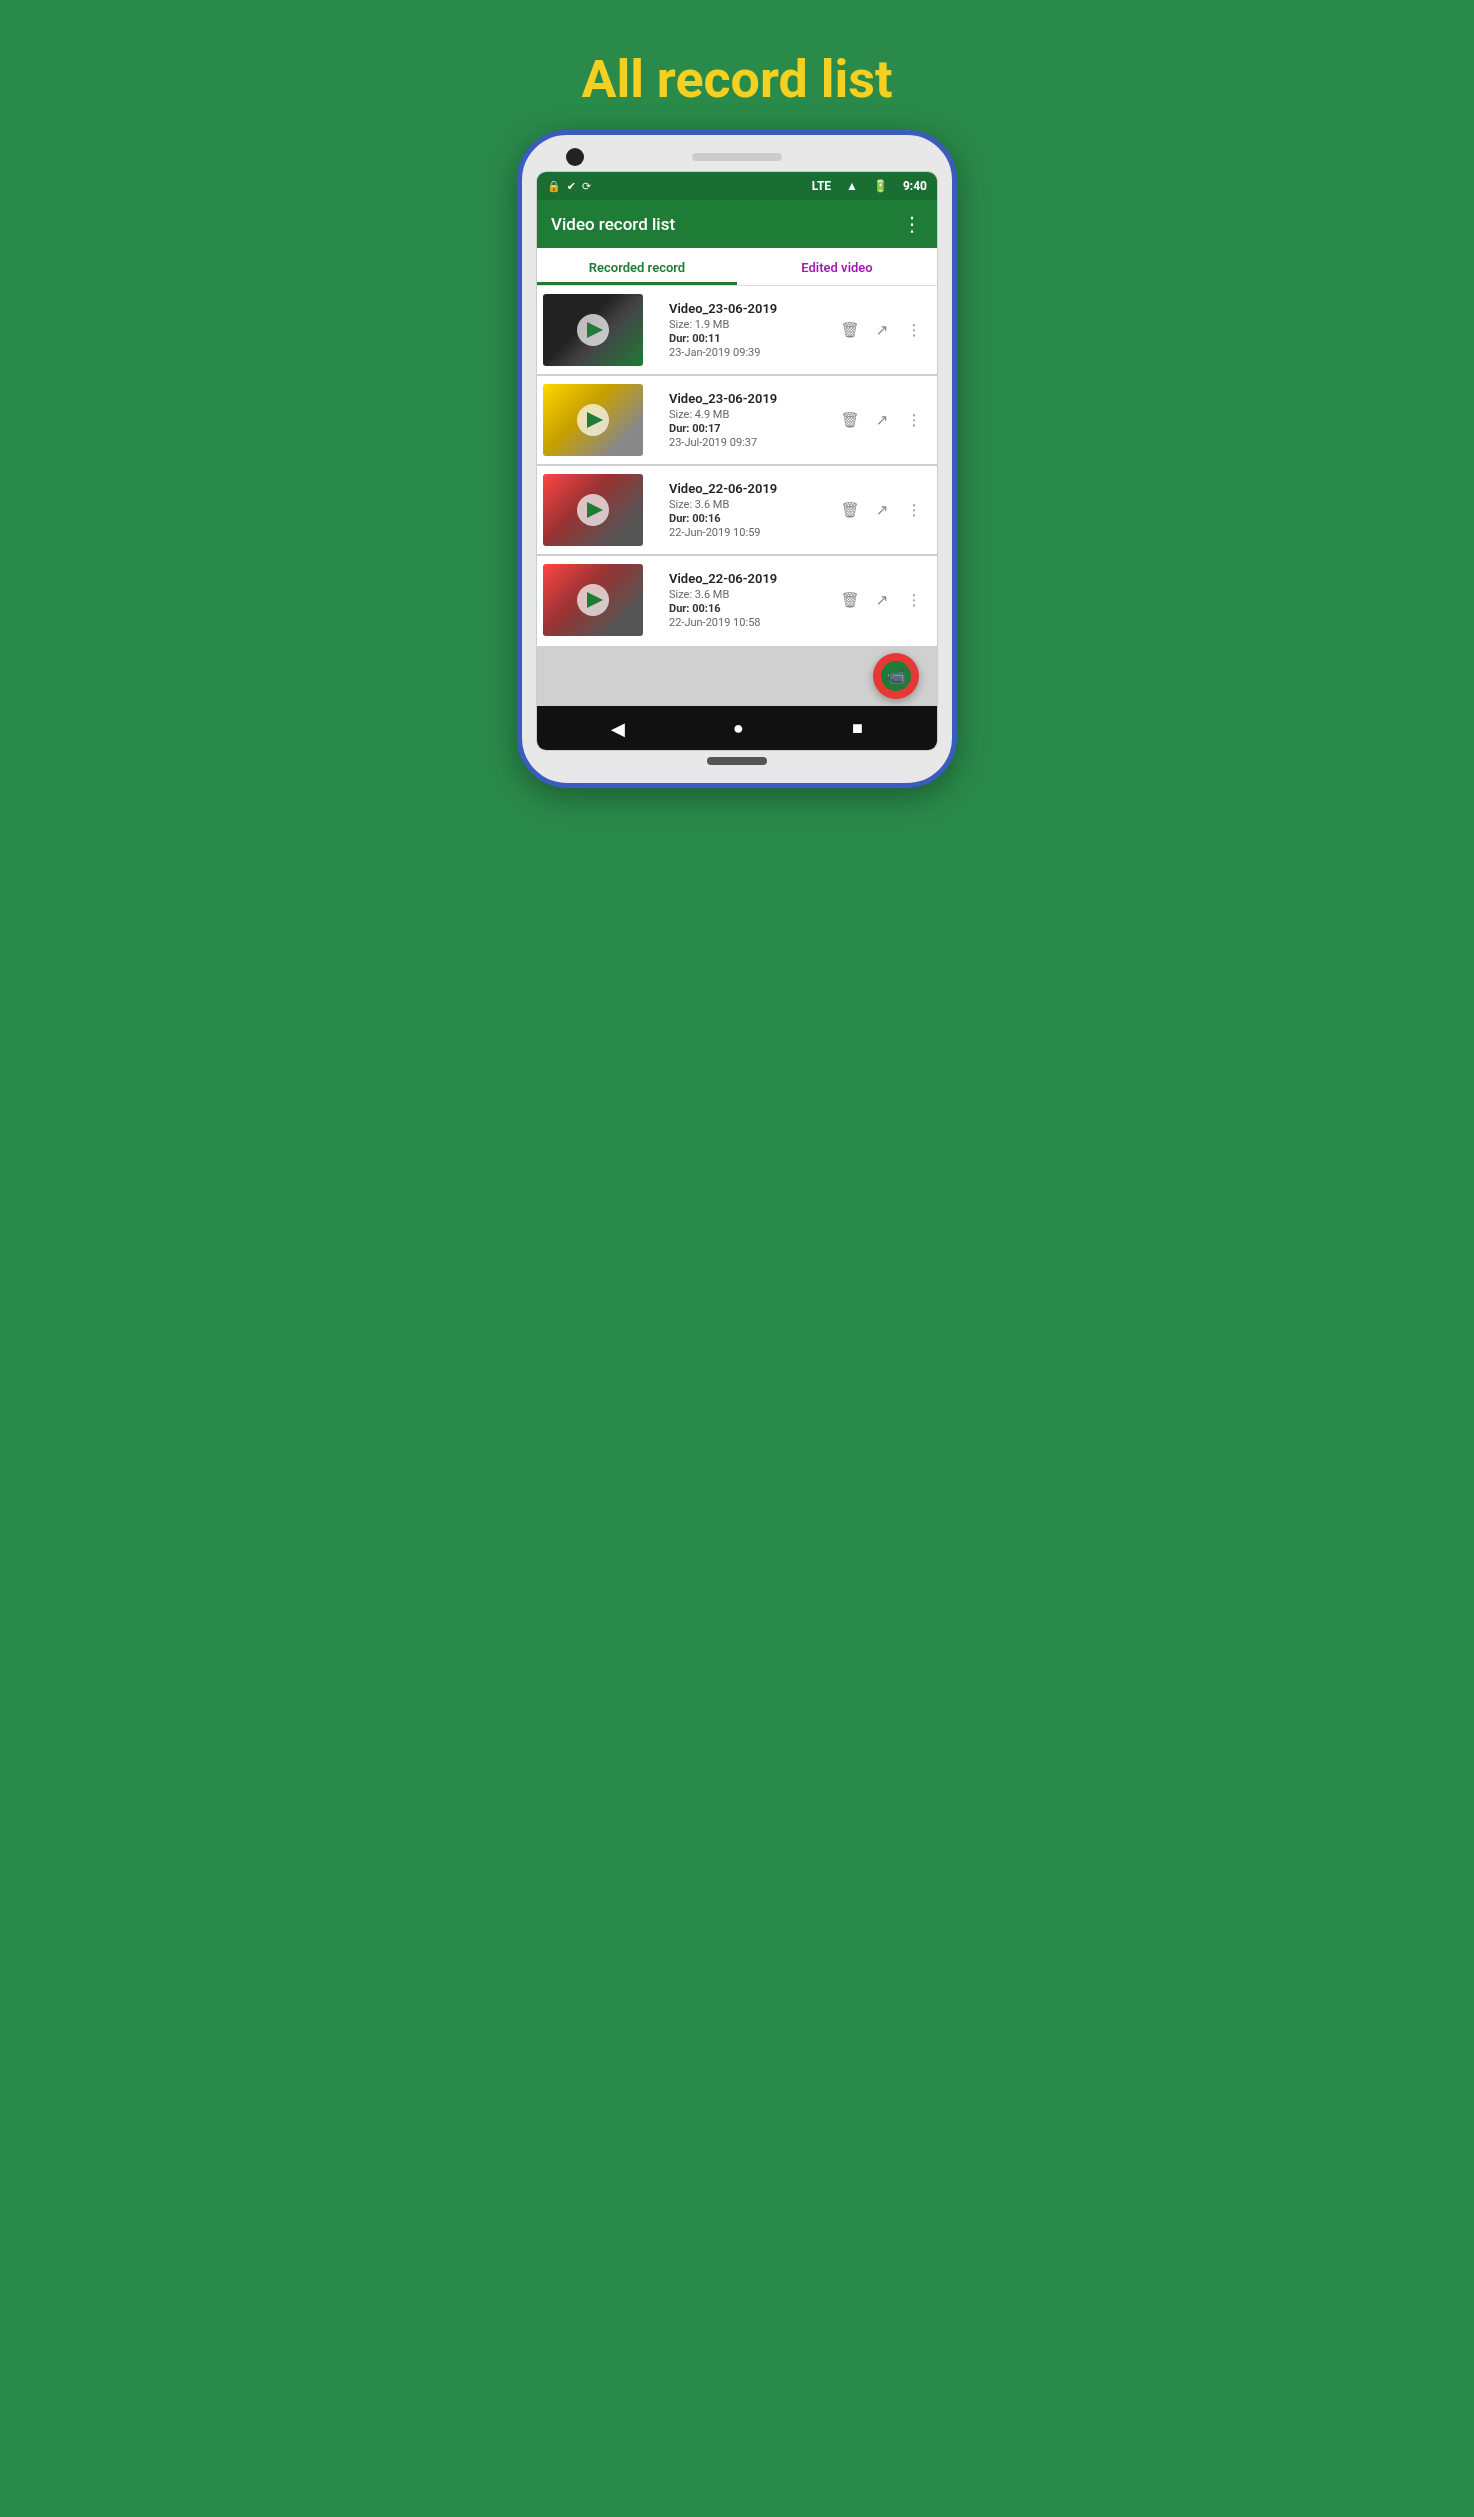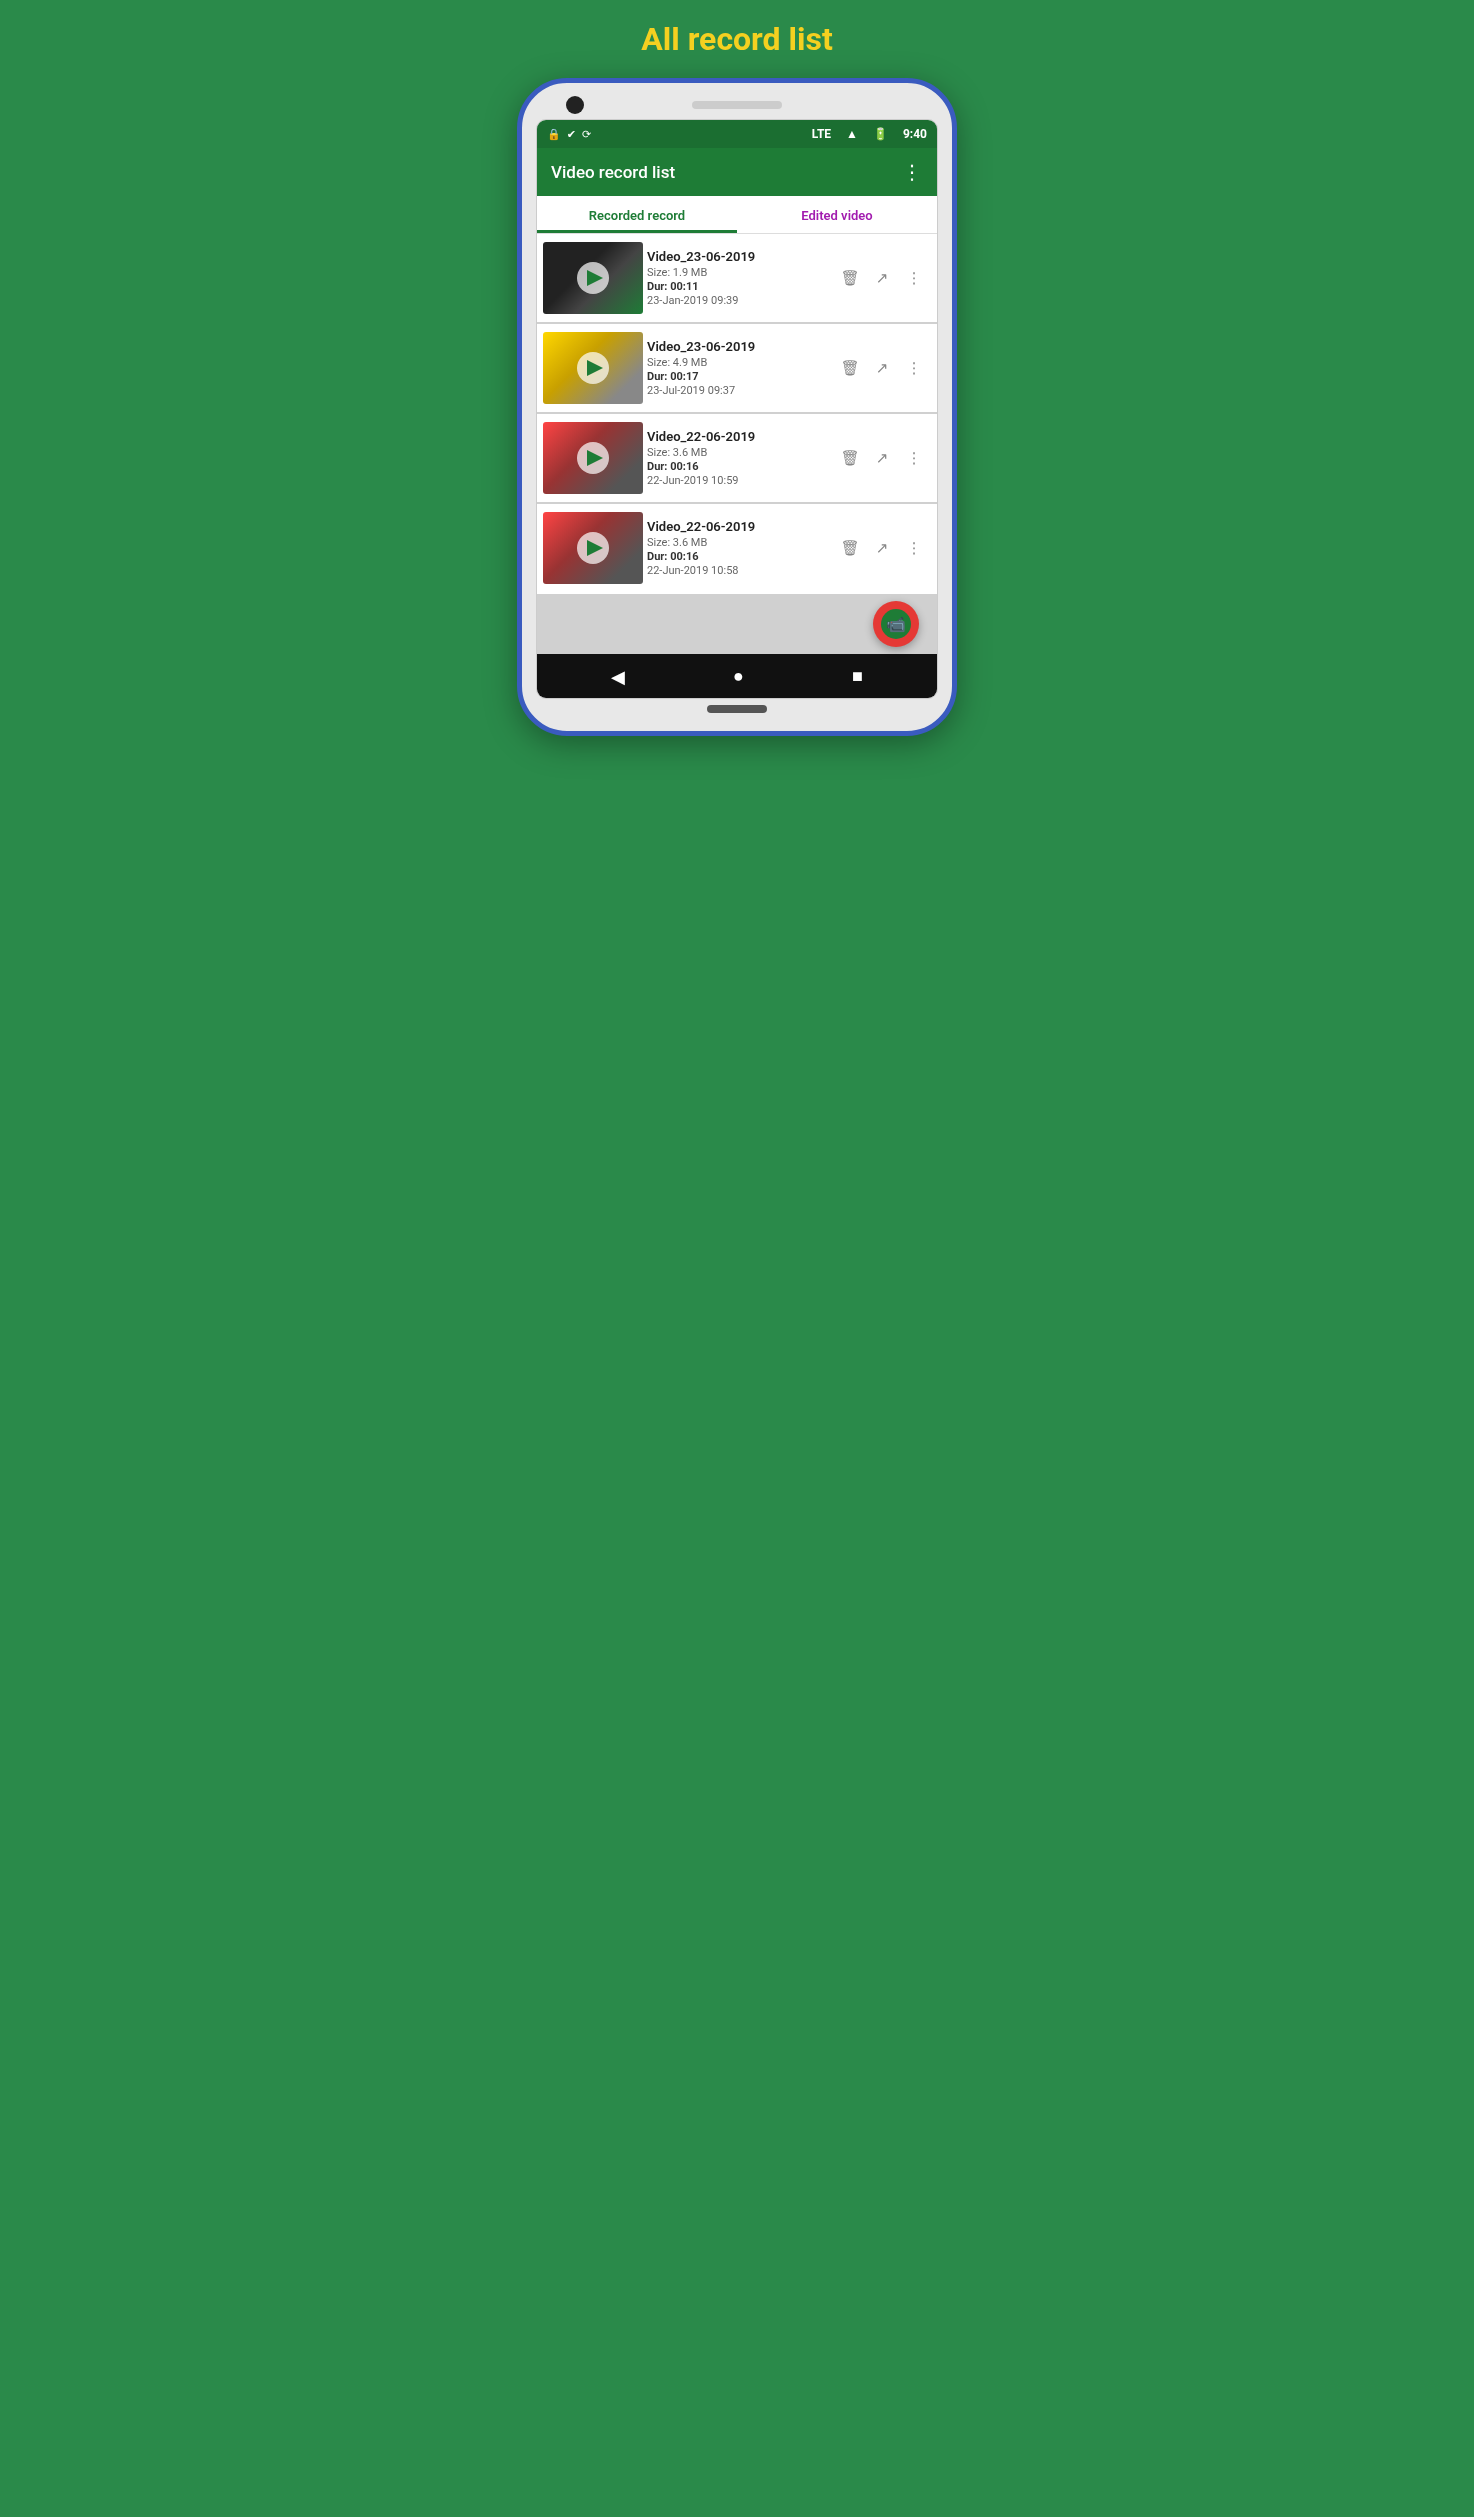--- a/index.html
+++ b/index.html
@@ -13,24 +13,25 @@
       padding: 20px 0;
     }
     .page-wrapper {
       width: 500px;
       display: flex;
       flex-direction: column;
       align-items: center;
     }
     .page-title {
       color: #f5d020;
-      font-size: 32px;
+      font-size: 52px;
       font-weight: bold;
       margin-bottom: 20px;
       text-align: center;
+      margin-top: 29px;
     }
     
     .phone-shell {
       width: 440px;
       background: #e8e8e8;
       border-radius: 50px;
       border: 5px solid #3a5bbf;
       padding: 18px 14px;
       position: relative;
       box-shadow: 0 8px 32px rgba(0,0,0,0.35);
@@ -148,21 +149,21 @@
     
     .video-list {
       background: #d0d0d0;
     }
     .video-item {
       background: #fff;
       display: flex;
       align-items: center;
       margin-bottom: 2px;
       padding: 8px 10px 8px 6px;
-      gap: 4px;
+      gap: 26px;
     }
     .video-thumb {
       width: 100px;
       height: 72px;
       background: #333;
       border-radius: 3px;
       flex-shrink: 0;
       position: relative;
       overflow: hidden;
       display: flex;

